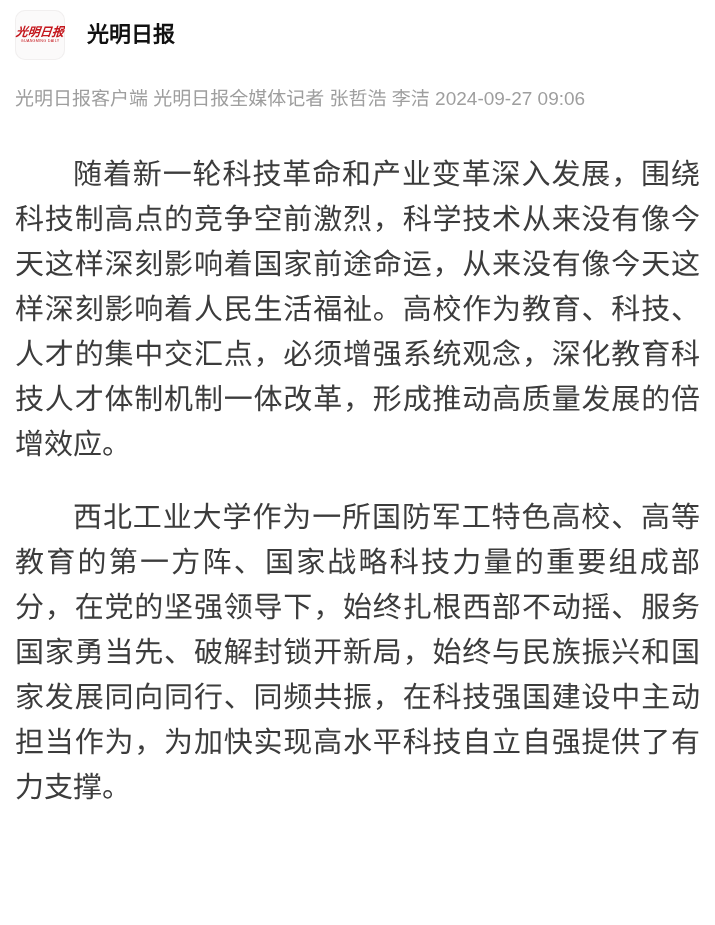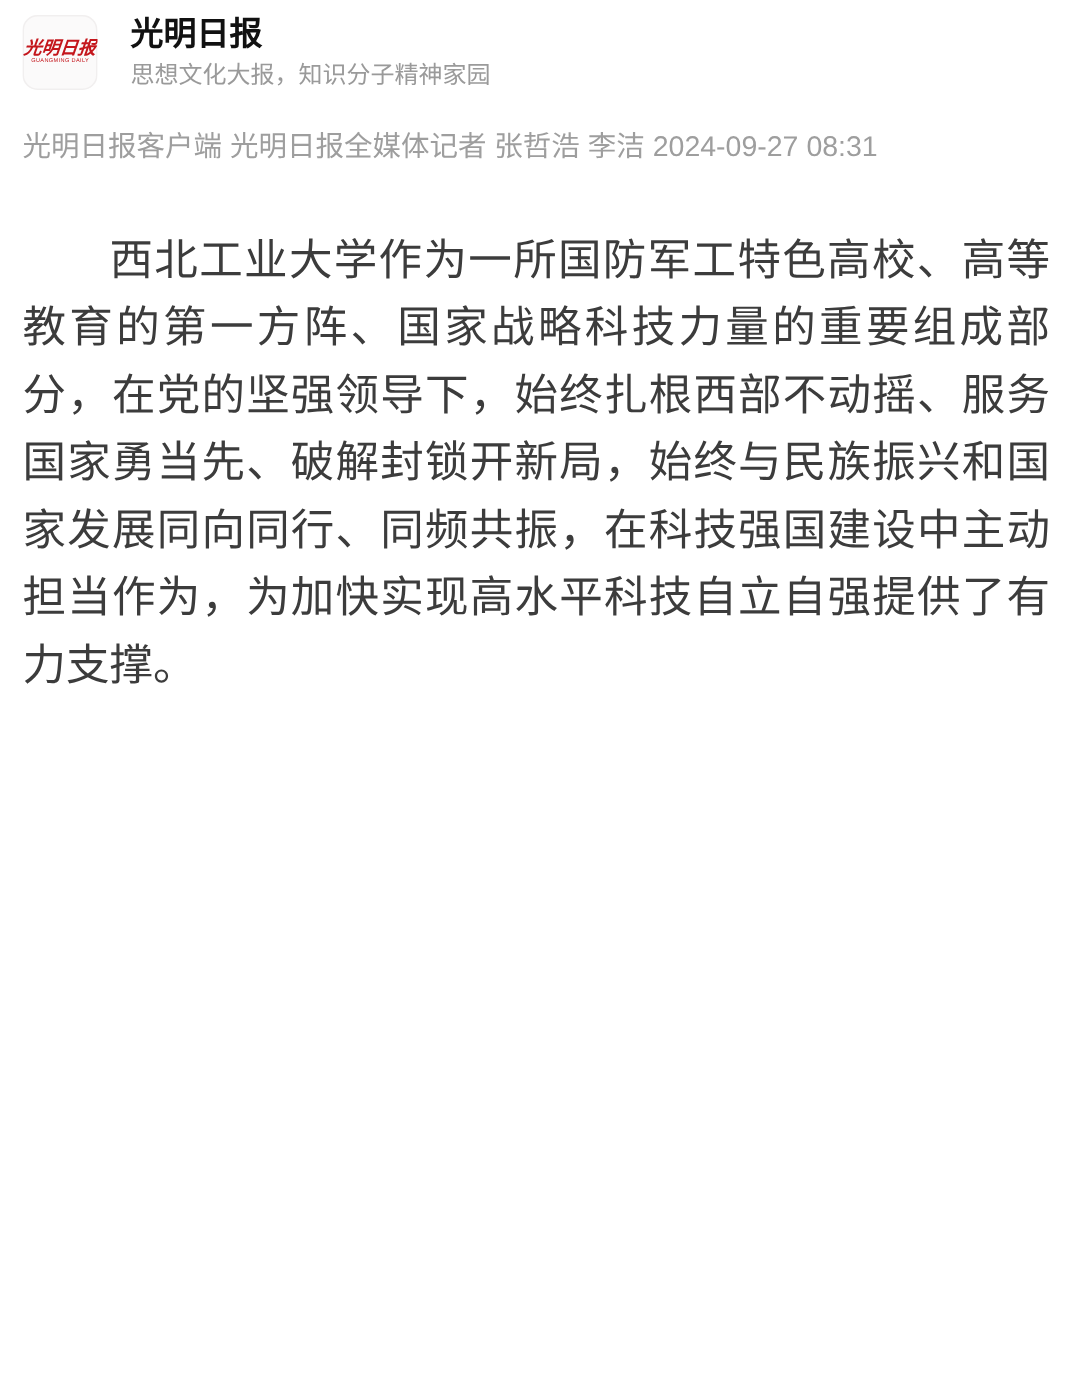--- a/index.html
+++ b/index.html
@@ -119,22 +119,22 @@
 </head>
 <body>
 
 <header class="header">
   <div class="logo">
     <span class="logo-cn">光明日报</span>
     <span class="logo-en">GUANGMING DAILY</span>
   </div>
   <div class="header-text">
     <div class="app-name">光明日报</div>
-    <div class="tagline">思想文化大报，知识分子精神家园</div>
   </div>
 </header>
 
 <main class="article">
-  <div class="byline">光明日报客户端 光明日报全媒体记者 张哲浩 李洁 2024-09-27 08:31</div>
+  <div class="byline">光明日报客户端 光明日报全媒体记者 张哲浩 李洁 2024-09-27 09:06</div>
   <div class="content">
+    <p>随着新一轮科技革命和产业变革深入发展，围绕科技制高点的竞争空前激烈，科学技术从来没有像今天这样深刻影响着国家前途命运，从来没有像今天这样深刻影响着人民生活福祉。高校作为教育、科技、人才的集中交汇点，必须增强系统观念，深化教育科技人才体制机制一体改革，形成推动高质量发展的倍增效应。</p>
     <p>西北工业大学作为一所国防军工特色高校、高等教育的第一方阵、国家战略科技力量的重要组成部分，在党的坚强领导下，始终扎根西部不动摇、服务国家勇当先、破解封锁开新局，始终与民族振兴和国家发展同向同行、同频共振，在科技强国建设中主动担当作为，为加快实现高水平科技自立自强提供了有力支撑。</p>
   </div>
 </main>
 
 </body></html>

